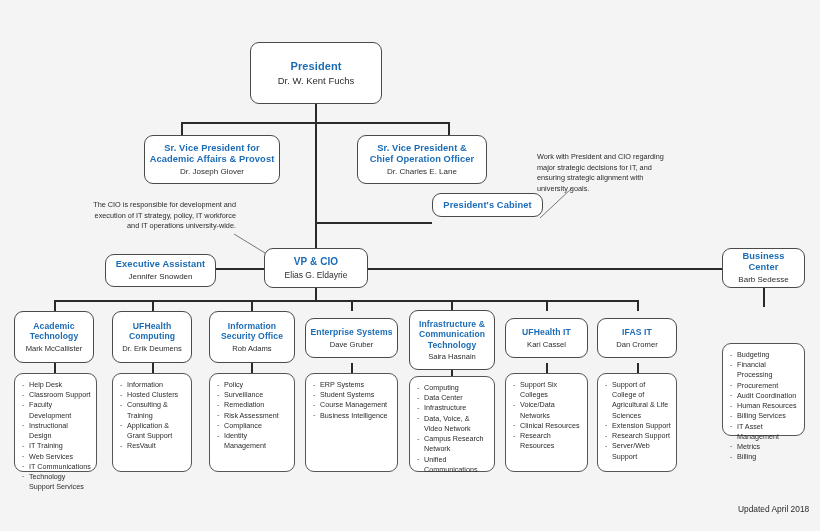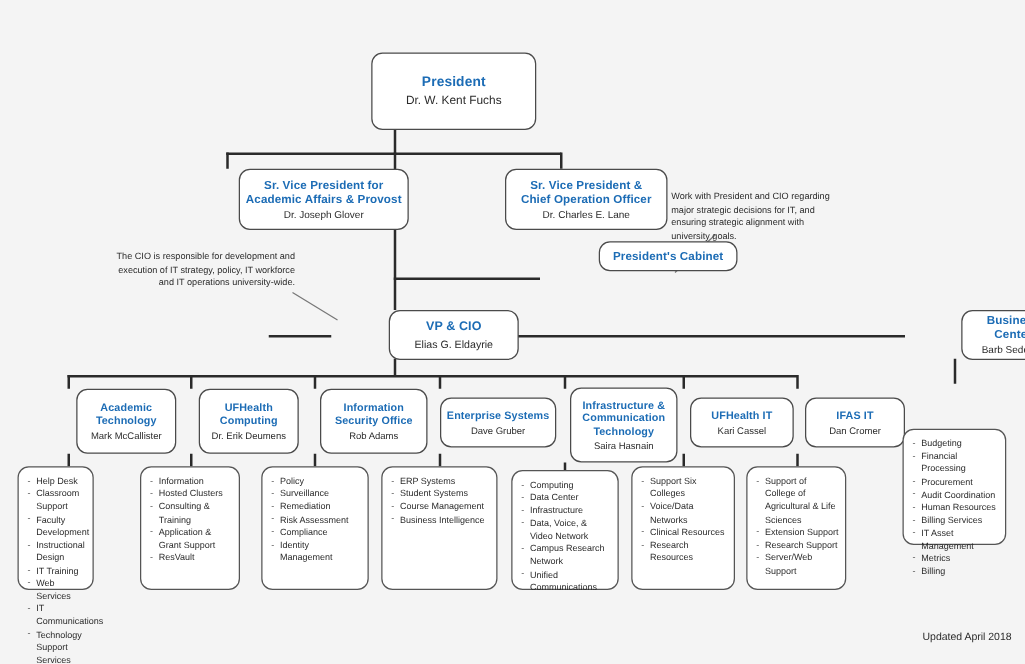--- a/index.html
+++ b/index.html
@@ -21,21 +21,20 @@
     background: #ffffff;
     border: 1.6px solid #4a4a4a;
     border-radius: 9px;
     display: flex;
     flex-direction: column;
     align-items: center;
     justify-content: center;
     text-align: center;
     padding: 3px 4px;
     z-index: 4;
-    margin-left: 47px;
   }
   .node .title {
     color: #1c6cb5;
     font-weight: bold;
     line-height: 1.18;
     letter-spacing: .1px;
   }
   .node .subtitle {
     color: #2b2b2b;
     line-height: 1.2;
@@ -170,20 +169,24 @@
   <div class="node n-svp" style="left:357px; top:135px; width:130px; height:49px;">
     <div class="title">Sr. Vice President &amp;</div>
     <div class="title">Chief Operation Officer</div>
     <div class="subtitle">Dr. Charles E. Lane</div>
   </div>
 
   <div class="node n-cabinet" style="left:432px; top:193px; width:111px; height:24px;">
     <div class="title">President's Cabinet</div>
   </div>
 
+  <div class="node n-ea" style="left:105px; top:254px; width:111px; height:33px;">
+    <div class="title">Executive Assistant</div>
+    <div class="subtitle">Jennifer Snowden</div>
+  </div>
 
   <div class="node n-cio" style="left:264px; top:248px; width:104px; height:40px;">
     <div class="title">VP &amp; CIO</div>
     <div class="subtitle">Elias G. Eldayrie</div>
   </div>
 
   <div class="node n-bc" style="left:722px; top:248px; width:83px; height:40px;">
     <div class="title">Business Center</div>
     <div class="subtitle">Barb Sedesse</div>
   </div>
@@ -215,21 +218,21 @@
   </div>
   <div class="node n-dept" style="left:505px; top:318px; width:83px; height:40px;">
     <div class="title">UFHealth IT</div>
     <div class="subtitle">Kari Cassel</div>
   </div>
   <div class="node n-dept" style="left:597px; top:318px; width:80px; height:40px;">
     <div class="title">IFAS IT</div>
     <div class="subtitle">Dan Cromer</div>
   </div>
 
-  <div class="listbox" style="left:14px; top:373px; width:61px; height:99px;">
+  <div class="listbox" style="left:14px; top:373px; width:83px; height:99px;">
     <ul>
         <li>Help Desk</li>
         <li>Classroom Support</li>
         <li>Faculty Development</li>
         <li>Instructional Design</li>
         <li>IT Training</li>
         <li>Web Services</li>
         <li>IT Communications</li>
         <li>Technology Support Services</li>
       </ul>

